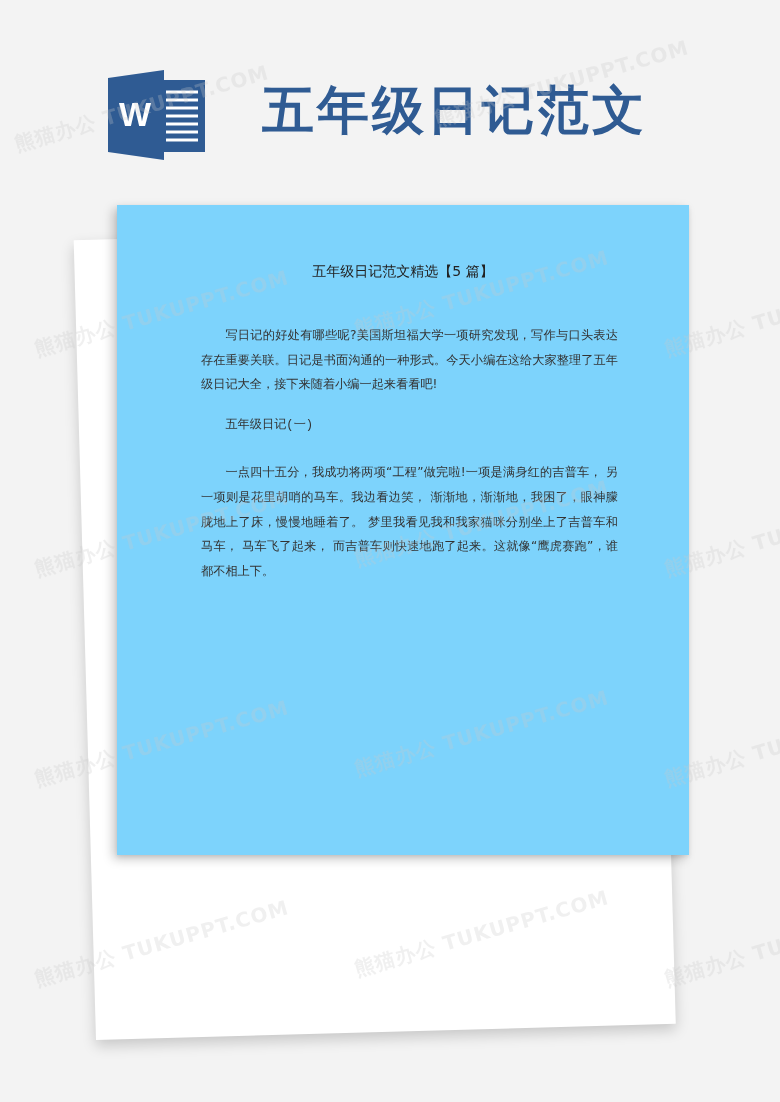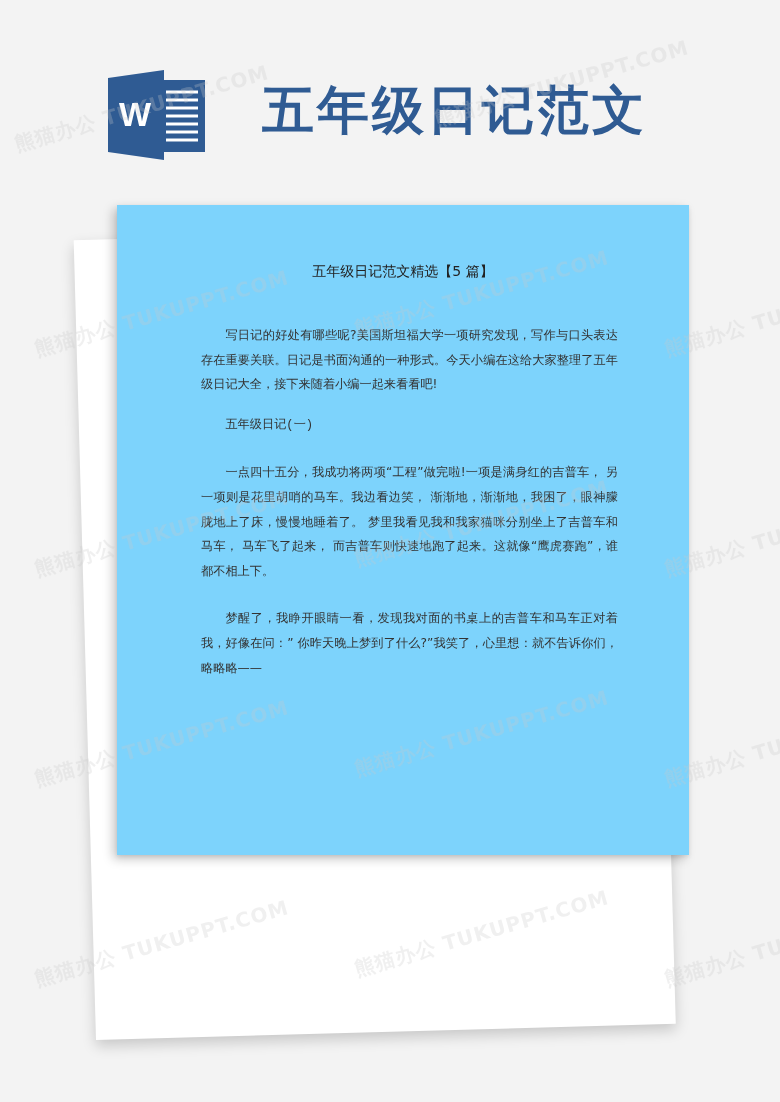--- a/index.html
+++ b/index.html
@@ -65,21 +65,20 @@
 </div>
 
 <div class="back-page"></div>
 
 <div class="front-page">
   <div class="doc-title">五年级日记范文精选【5 篇】</div>
   <div class="doc-body">
     <p>写日记的好处有哪些呢?美国斯坦福大学一项研究发现，写作与口头表达存在重要关联。日记是书面沟通的一种形式。今天小编在这给大家整理了五年级日记大全，接下来随着小编一起来看看吧!</p>
     <p class="sub">五年级日记(一)</p>
     <p class="gap">一点四十五分，我成功将两项“工程”做完啦!一项是满身红的吉普车， 另一项则是花里胡哨的马车。我边看边笑， 渐渐地，渐渐地，我困了，眼神朦胧地上了床，慢慢地睡着了。 梦里我看见我和我家猫咪分别坐上了吉普车和马车， 马车飞了起来， 而吉普车则快速地跑了起来。这就像“鹰虎赛跑”，谁都不相上下。</p>
-    <p class="gap">梦醒了，我睁开眼睛一看，发现我对面的书桌上的吉普车和马车正对着我，好像在问：” 你昨天晚上梦到了什么?”我笑了，心里想：就不告诉你们，略略略——</p>
   </div>
 </div>
 
 <div class="wm" style="left:10px;top:95px;">熊猫办公 TUKUPPT.COM</div>
 <div class="wm" style="left:430px;top:70px;">熊猫办公 TUKUPPT.COM</div>
 <div class="wm" style="left:30px;top:300px;">熊猫办公 TUKUPPT.COM</div>
 <div class="wm" style="left:350px;top:280px;">熊猫办公 TUKUPPT.COM</div>
 <div class="wm" style="left:660px;top:300px;">熊猫办公 TUKUPPT.COM</div>
 <div class="wm" style="left:30px;top:520px;">熊猫办公 TUKUPPT.COM</div>
 <div class="wm" style="left:350px;top:510px;">熊猫办公 TUKUPPT.COM</div>

